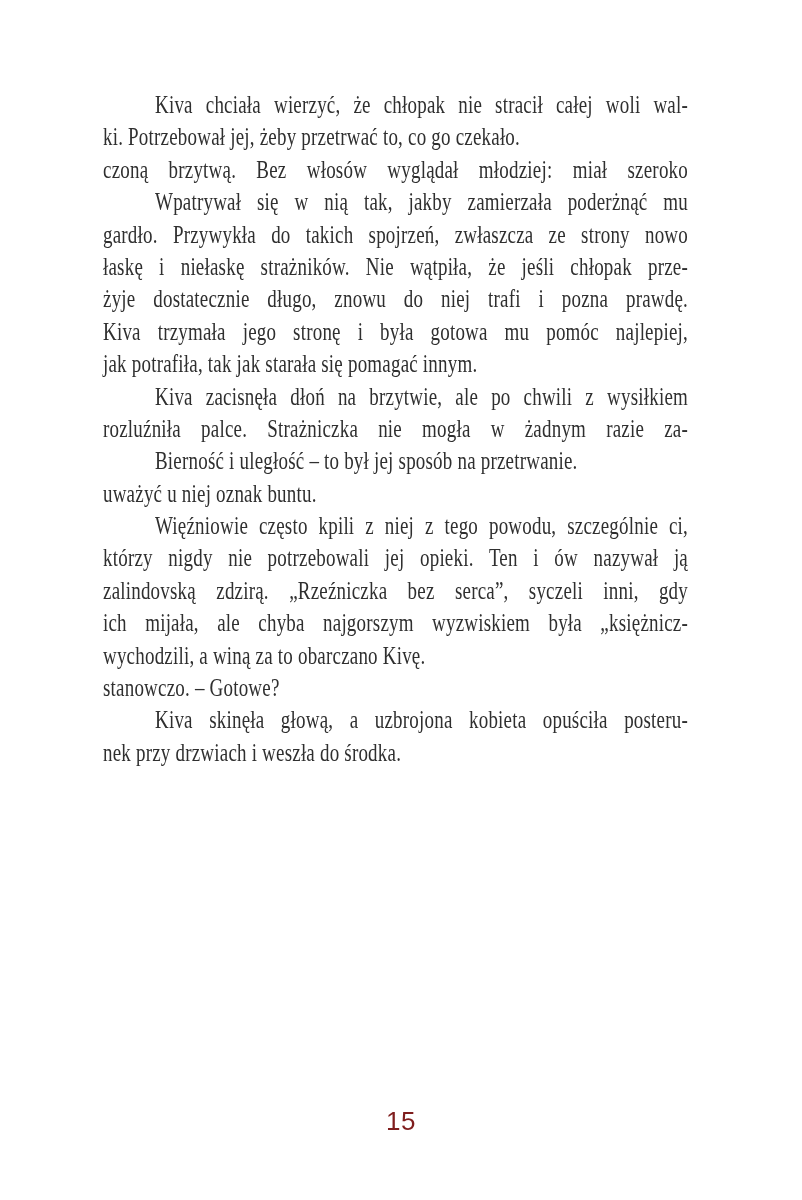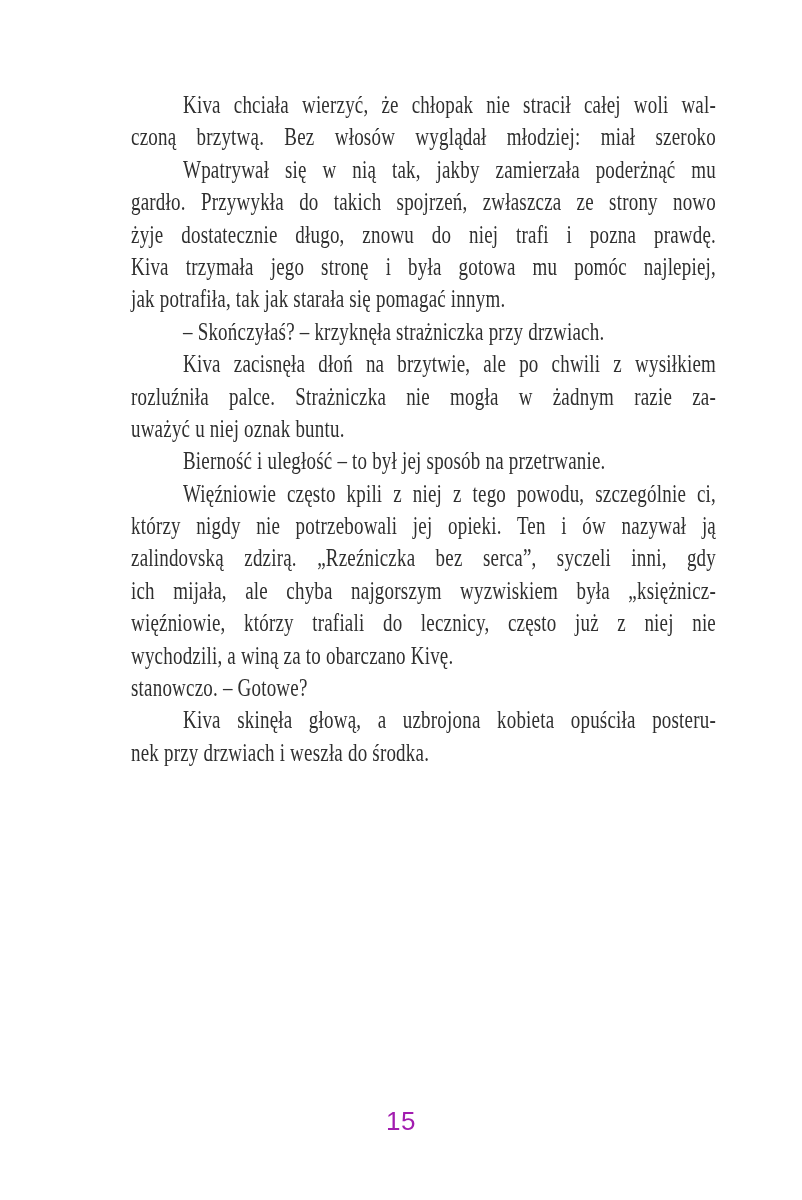--- a/index.html
+++ b/index.html
@@ -20,21 +20,20 @@
     background: #ffffff;
   }
   .page-text {
     position: absolute;
     left: 103px;
     top: 89px;
     width: 585px;
     color: #2f2f2f;
     font-size: 19px;
     letter-spacing: 0.2px;
-    margin-left: 28px;
   }
   .line {
     height: 32.4px;
     overflow: visible;
   }
   .line .t {
     display: block;
     line-height: 32.4px;
     text-align: justify;
     text-align-last: justify;
@@ -51,80 +50,80 @@
   }
   .page-number {
     position: absolute;
     top: 1106px;
     left: 0;
     width: 802px;
     text-align: center;
     font-family: "Liberation Sans", sans-serif;
     font-size: 26px;
     line-height: 30px;
-    color: #a21caf;
+    color: #7f1d1d;
     letter-spacing: 0.5px;
   }
 </style>
 </head>
 <body>
 
 <div class="book-page">
 
   <div class="page-text">
     <div class="line indent">
         <span class="t">Kiva chciała wierzyć, że chłopak nie stracił całej woli wal-</span>
       </div>
+    <div class="line last">
+        <span class="t">ki. Potrzebował jej, żeby przetrwać to, co go czekało.</span>
+      </div>
     <div class="line">
         <span class="t">czoną brzytwą. Bez włosów wyglądał młodziej: miał szeroko</span>
       </div>
     <div class="line indent">
         <span class="t">Wpatrywał się w nią tak, jakby zamierzała poderżnąć mu</span>
       </div>
     <div class="line">
         <span class="t">gardło. Przywykła do takich spojrzeń, zwłaszcza ze strony nowo</span>
       </div>
     <div class="line">
+        <span class="t">łaskę i niełaskę strażników. Nie wątpiła, że jeśli chłopak prze-</span>
+      </div>
+    <div class="line">
         <span class="t">żyje dostatecznie długo, znowu do niej trafi i pozna prawdę.</span>
       </div>
     <div class="line">
         <span class="t">Kiva trzymała jego stronę i była gotowa mu pomóc najlepiej,</span>
       </div>
     <div class="line last">
         <span class="t">jak potrafiła, tak jak starała się pomagać innym.</span>
       </div>
-    <div class="line indent last">
-        <span class="t">– Skończyłaś? – krzyknęła strażniczka przy drzwiach.</span>
-      </div>
     <div class="line indent">
         <span class="t">Kiva zacisnęła dłoń na brzytwie, ale po chwili z wysiłkiem</span>
       </div>
     <div class="line">
         <span class="t">rozluźniła palce. Strażniczka nie mogła w żadnym razie za-</span>
       </div>
+    <div class="line indent last">
+        <span class="t">Bierność i uległość – to był jej sposób na przetrwanie.</span>
+      </div>
     <div class="line last">
         <span class="t">uważyć u niej oznak buntu.</span>
-      </div>
-    <div class="line indent last">
-        <span class="t">Bierność i uległość – to był jej sposób na przetrwanie.</span>
       </div>
     <div class="line indent">
         <span class="t">Więźniowie często kpili z niej z tego powodu, szczególnie ci,</span>
       </div>
     <div class="line">
         <span class="t">którzy nigdy nie potrzebowali jej opieki. Ten i ów nazywał ją</span>
       </div>
     <div class="line">
         <span class="t">zalindovską zdzirą. „Rzeźniczka bez serca”, syczeli inni, gdy</span>
       </div>
     <div class="line">
         <span class="t">ich mijała, ale chyba najgorszym wyzwiskiem była „księżnicz-</span>
-      </div>
-    <div class="line">
-        <span class="t">więźniowie, którzy trafiali do lecznicy, często już z niej nie</span>
       </div>
     <div class="line last">
         <span class="t">wychodzili, a winą za to obarczano Kivę.</span>
       </div>
     <div class="line last">
         <span class="t">stanowczo. – Gotowe?</span>
       </div>
     <div class="line indent">
         <span class="t">Kiva skinęła głową, a uzbrojona kobieta opuściła posteru-</span>
       </div>

